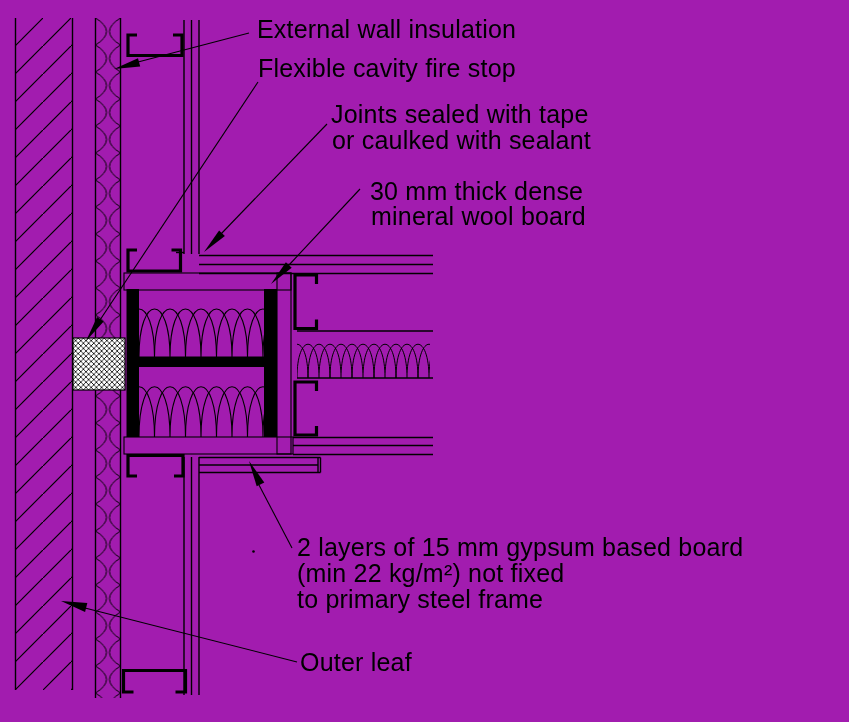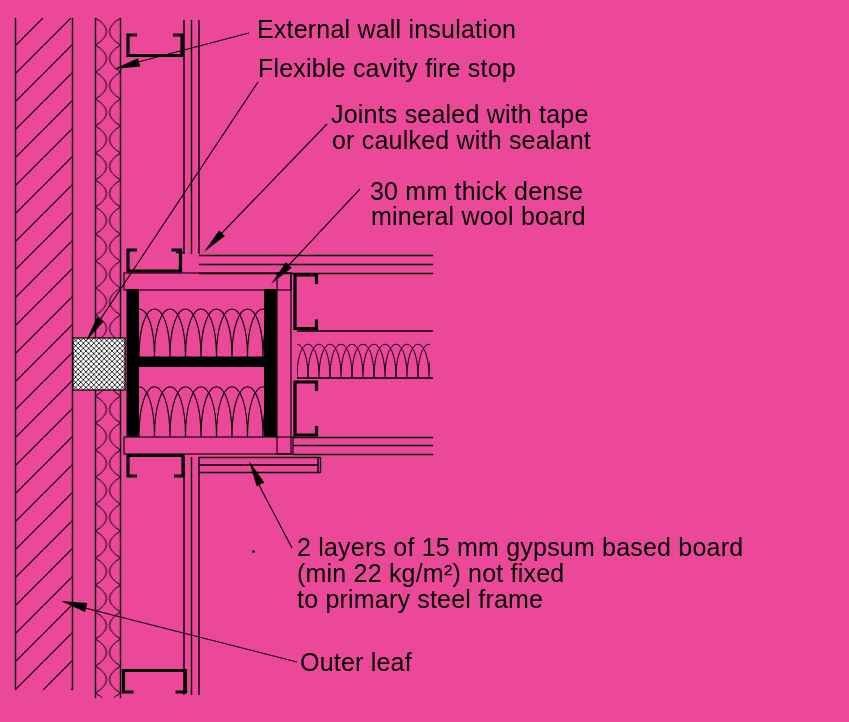--- a/index.html
+++ b/index.html
@@ -1,16 +1,16 @@
 <!DOCTYPE html>
 <html><head>
 <meta charset="utf-8">
 <style>
   html,body{margin:0;padding:0;background:#ffffff;}
-  .stage{position:relative;width:849px;height:722px;background:#ec4899;overflow:hidden;
+  .stage{position:relative;width:849px;height:722px;background:#a21caf;overflow:hidden;
          font-family:"Liberation Sans", sans-serif;}
   svg{display:block;}
   .ln{stroke:#000;stroke-width:1.4;fill:none;}
   .lnthin{stroke:#000;stroke-width:1.1;fill:none;}
   .steel{stroke:#000;stroke-width:3.2;fill:none;}
   .solid{fill:#000;stroke:none;}
   .lbl{font-family:"Liberation Sans", sans-serif;font-size:25px;letter-spacing:0.2px;fill:#000;}
 </style>
 </head>
 <body>

